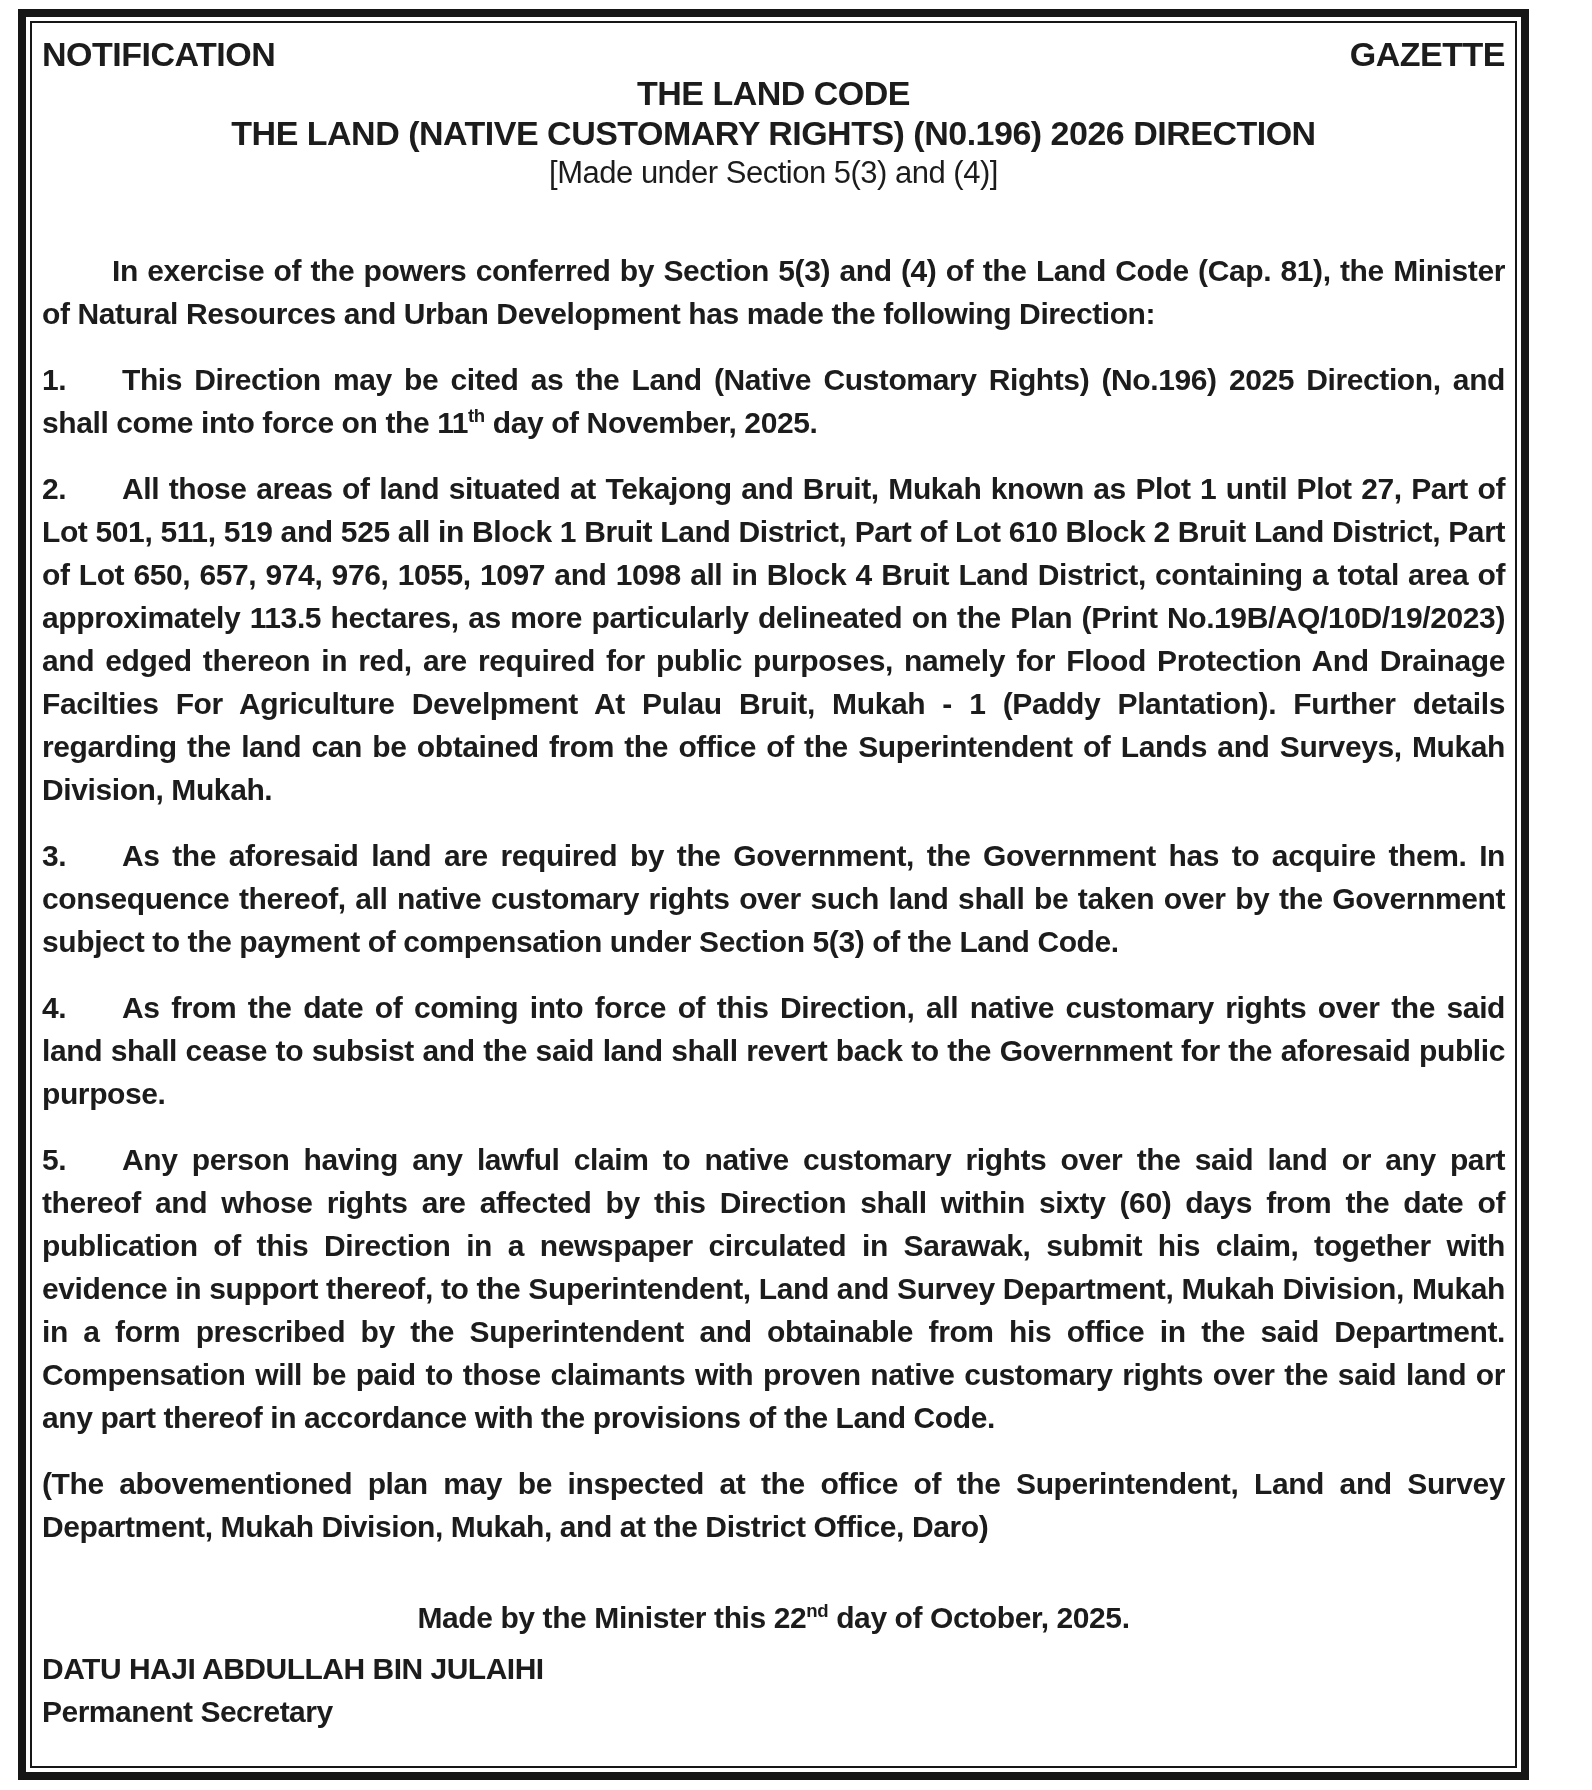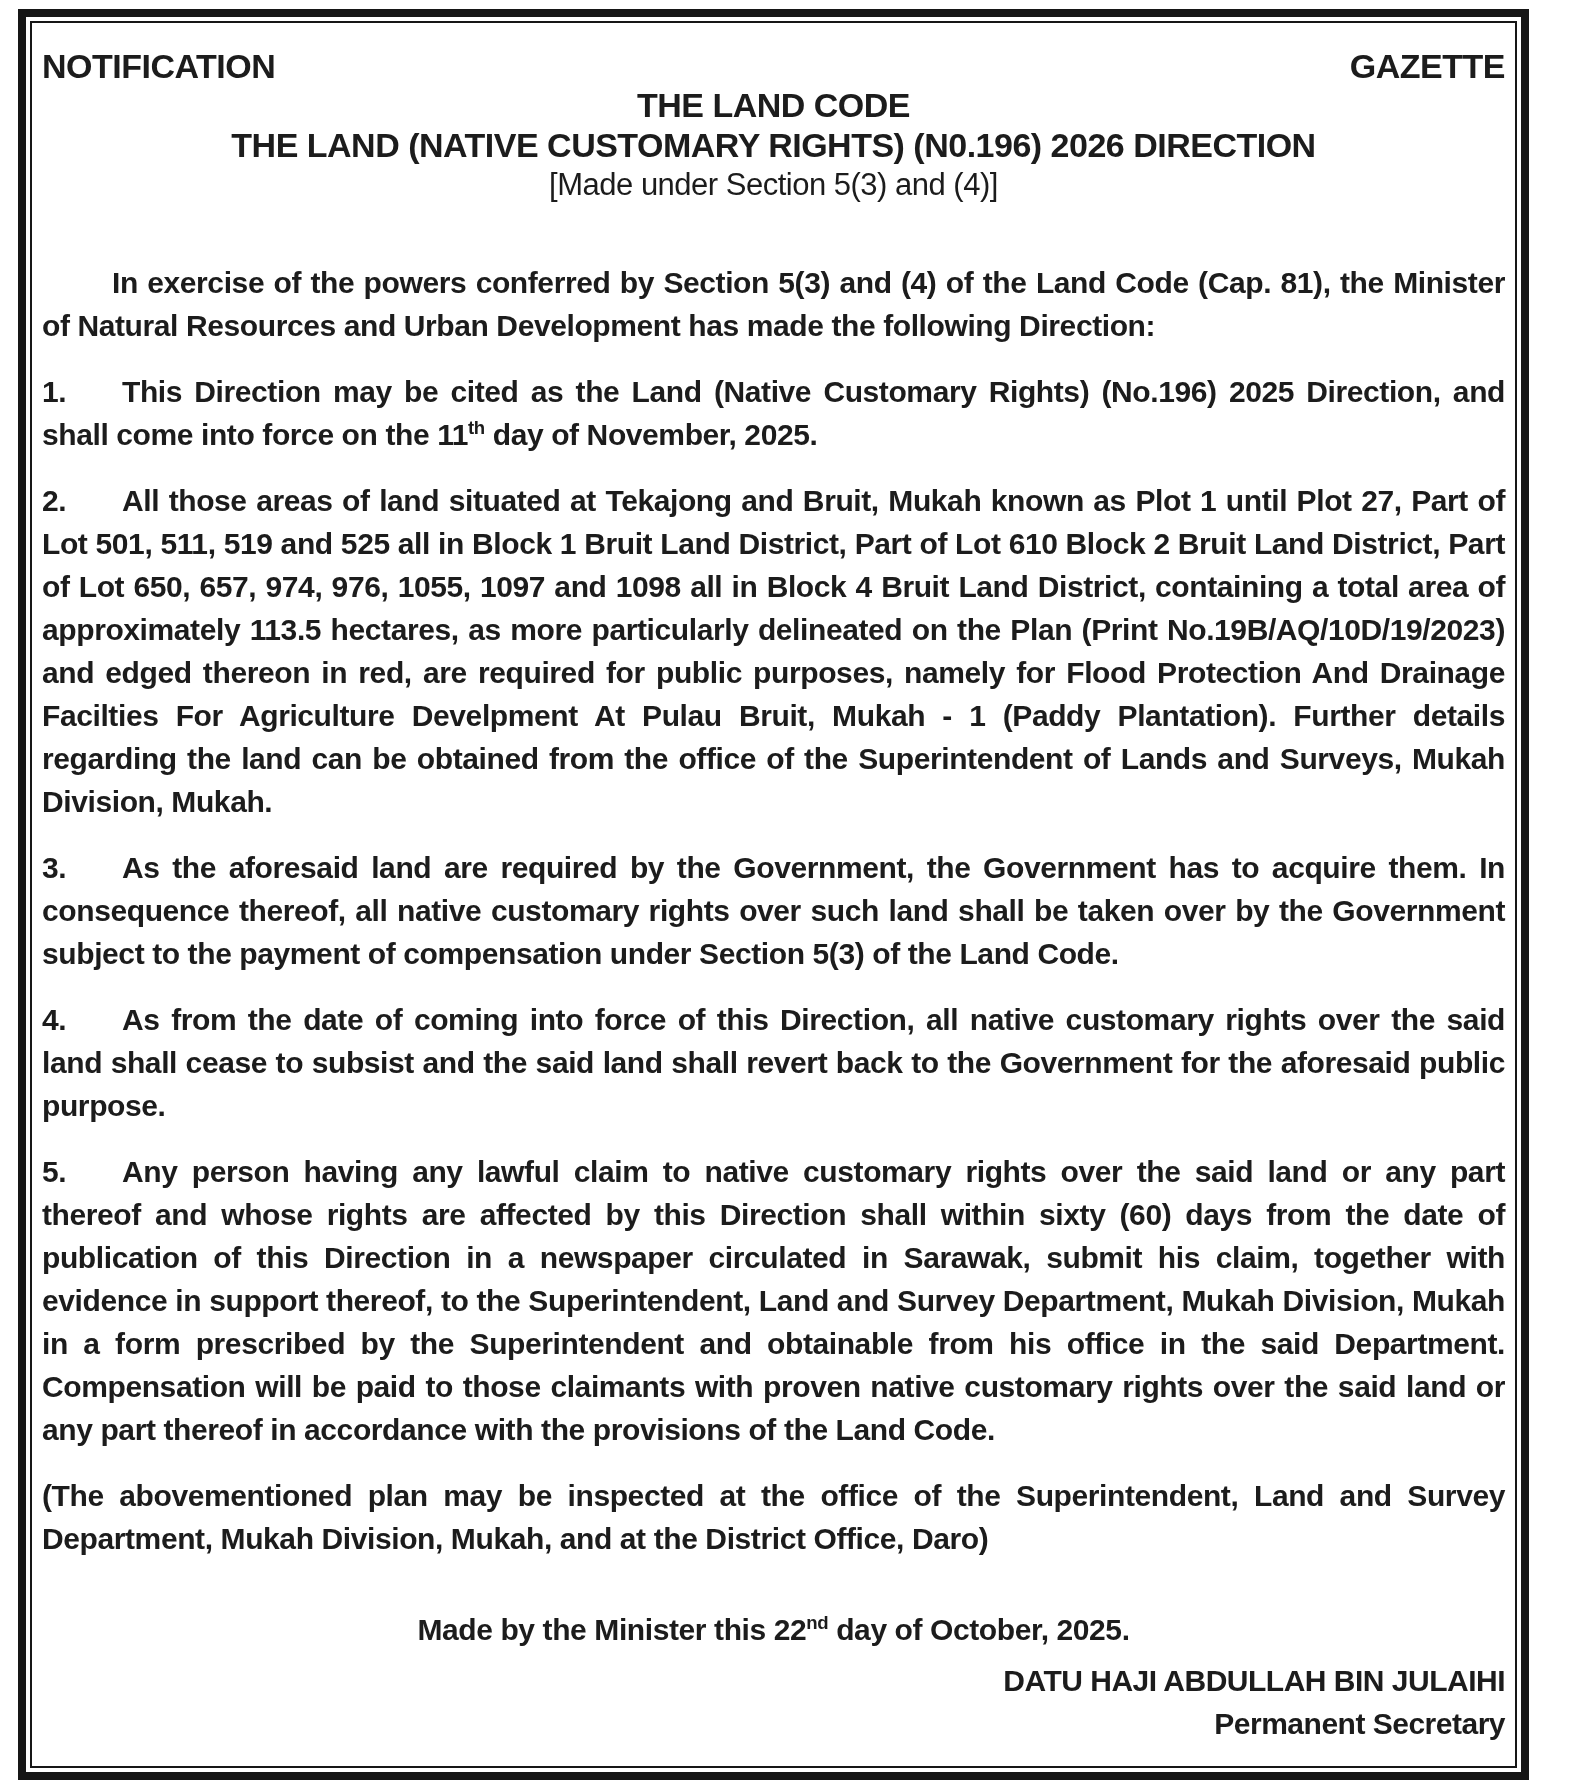--- a/index.html
+++ b/index.html
@@ -20,21 +20,21 @@
     border: 8px solid #161616;
   }
   .frame-inner {
     position: absolute;
     inset: 4px;
     border: 2px solid #161616;
   }
   .content {
     position: absolute;
     inset: 0;
-    padding: 24px 10px 0 10px;
+    padding: 12px 10px 0 10px;
   }
   .header-row {
     display: flex;
     justify-content: space-between;
     align-items: flex-start;
     font-weight: bold;
     font-size: 34px;
     line-height: 38px;
     letter-spacing: -0.5px;
   }
@@ -74,21 +74,21 @@
   .para-num {
     display: inline-block;
     width: 80px;
   }
   sup {
     font-size: 0.62em;
     line-height: 0;
     vertical-align: super;
   }
   .signature-block {
-    text-align: right;
+    text-align: left;
     font-weight: bold;
     font-size: 30px;
     line-height: 43px;
     letter-spacing: -0.5px;
   }
 </style>
 </head>
 <body>
 
 <div class="frame-outer">

